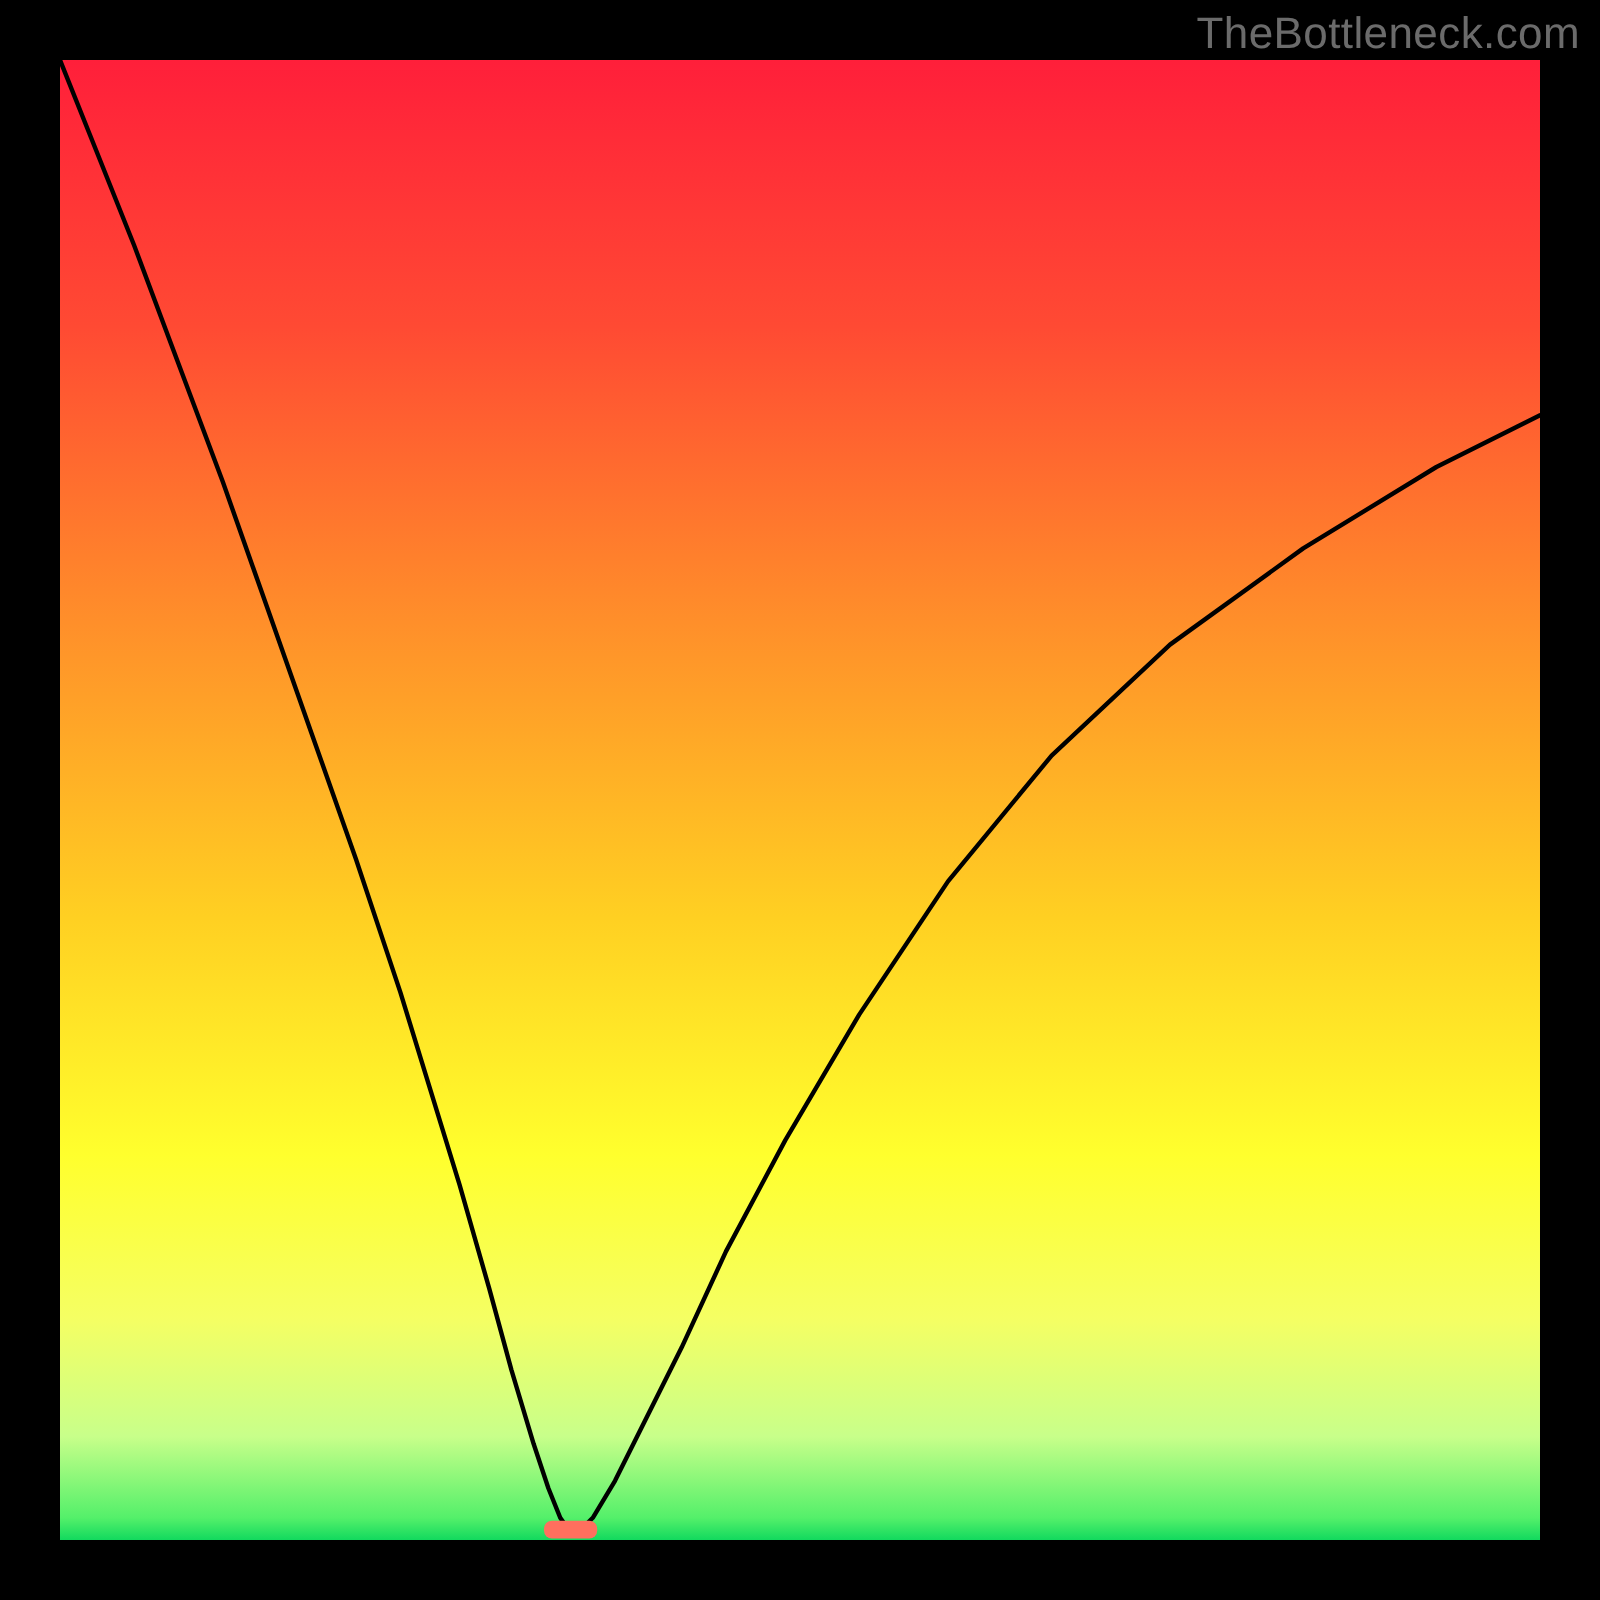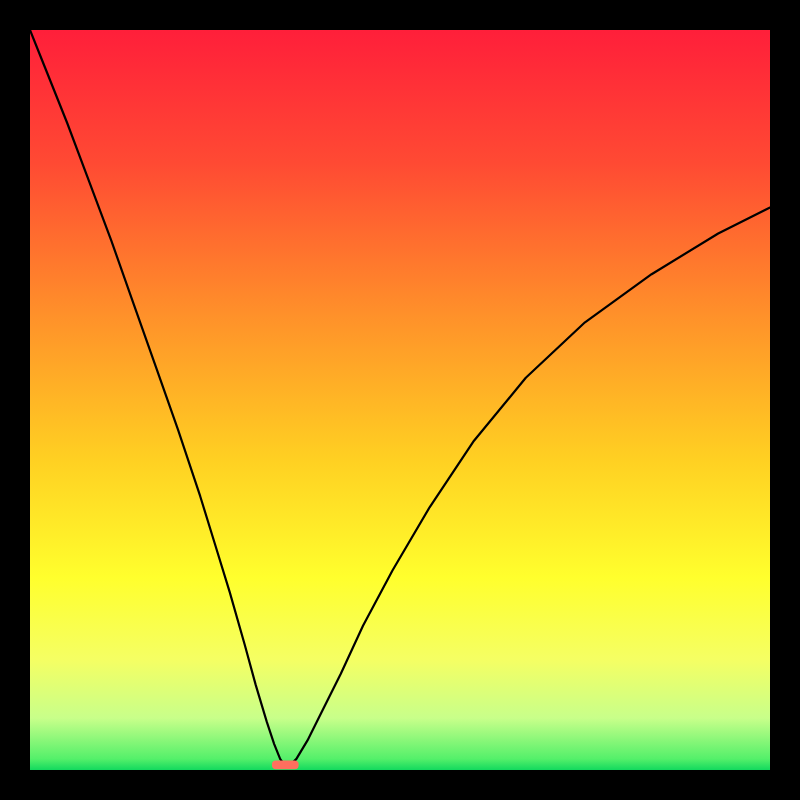--- a/index.html
+++ b/index.html
@@ -37,20 +37,21 @@
     font-size: 22px;
     letter-spacing: 0.2px;
     font-weight: 400;
   }
 </style>
 </head>
 <body>
 
 <div class="frame">
 
+  <div class="watermark">TheBottleneck.com</div>
 
   <div class="plot-area">
     <svg viewBox="0 0 740 740" preserveAspectRatio="none">
       <defs>
         <linearGradient id="bg-grad" x1="0" y1="0" x2="0" y2="1">
 
         <stop offset="0%" stop-color="#ff1f3a"></stop>
             <stop offset="18%" stop-color="#ff4a33"></stop>
             <stop offset="38%" stop-color="#ff8f2a"></stop>
             <stop offset="57.99999999999999%" stop-color="#ffd022"></stop>

